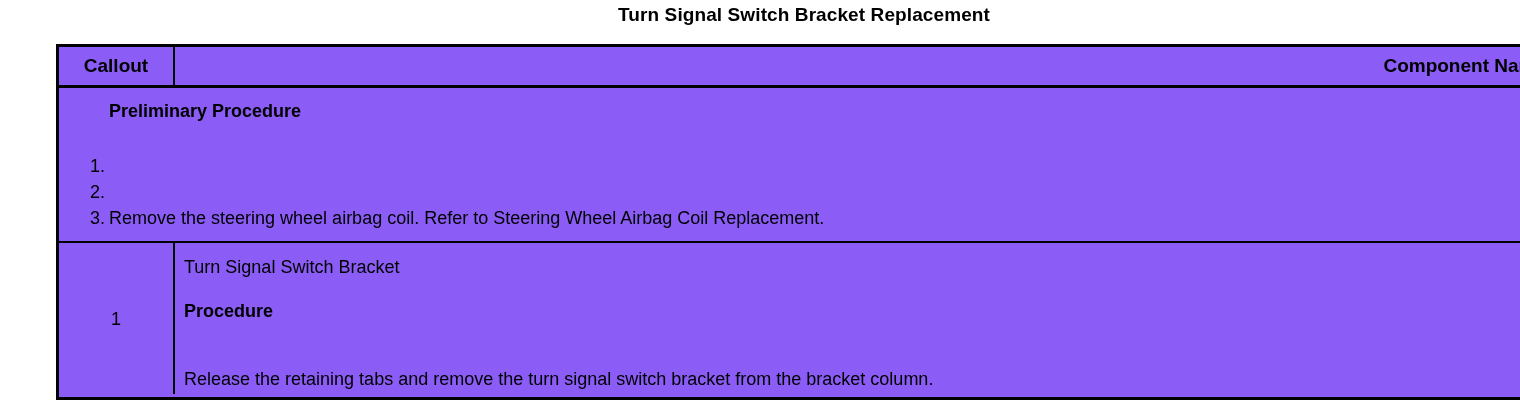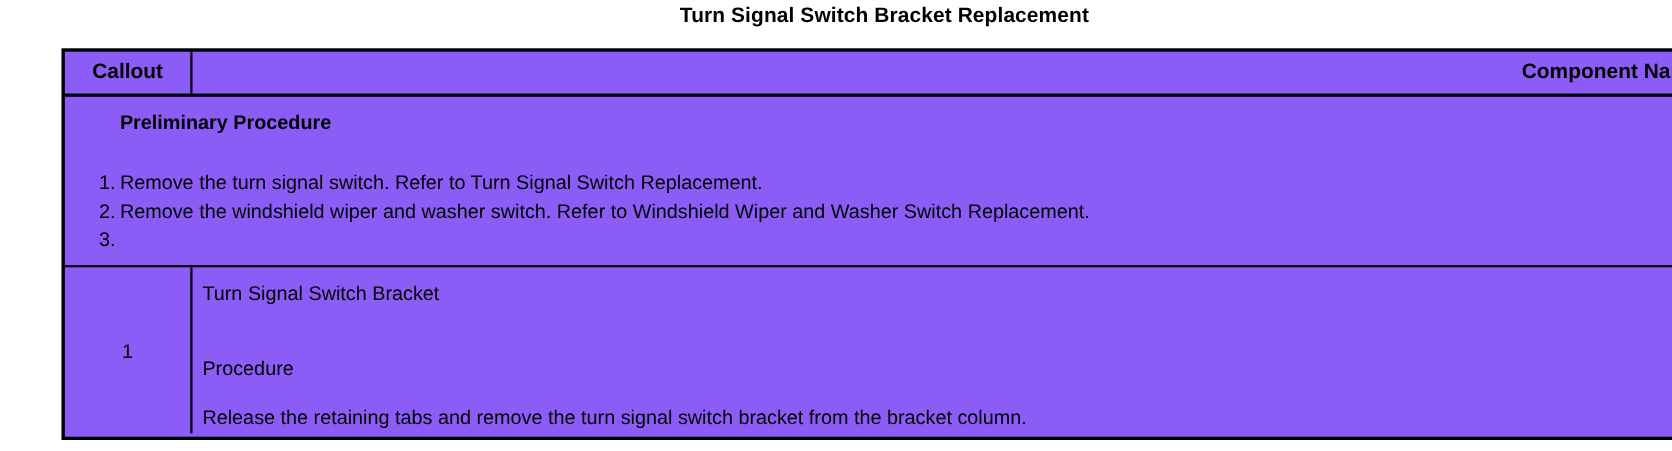--- a/index.html
+++ b/index.html
@@ -161,21 +161,21 @@
   }
   .body-line {
     position: absolute;
     left: 9px;
     font-size: 18px;
     line-height: 24px;
     white-space: nowrap;
     text-align: center;
   }
   .body-name  { top: 12px; }
-  .body-proc  { top: 80px; font-weight: normal; }
+  .body-proc  { top: 56px; font-weight: bold; }
   .body-step  { top: 124px; }
 </style>
 </head>
 <body>
 
 <div class="page">
 
   <div class="doc-title">Turn Signal Switch Bracket Replacement</div>
 
   <div class="proc-table">
@@ -188,28 +188,27 @@
         <span class="hdr-text">Component Name</span>
       </div>
     </div>
 
     <div class="row row-prelim">
       <div class="prelim-title">Preliminary Procedure</div>
 
       <div class="prelim-list">
         <div class="prelim-item">
           <span class="prelim-num">1.</span>
-          <span class="prelim-text">Remove the turn signal switch. Refer to Turn Signal Switch Replacement.</span>
         </div>
         <div class="prelim-item">
           <span class="prelim-num">2.</span>
-          <span class="prelim-text">Remove the windshield wiper and washer switch. Refer to Windshield Wiper and Washer Switch Replacement.</span>
         </div>
         <div class="prelim-item">
           <span class="prelim-num">3.</span>
+          <span class="prelim-text">Remove the steering wheel airbag coil. Refer to Steering Wheel Airbag Coil Replacement.</span>
         </div>
       </div>
     </div>
 
     <div class="row row-callout">
       <div class="cell-callout">
         <div class="callout-num">1</div>
       </div>
       <div class="cell-body">
         <div class="body-line body-name">Turn Signal Switch Bracket</div>

